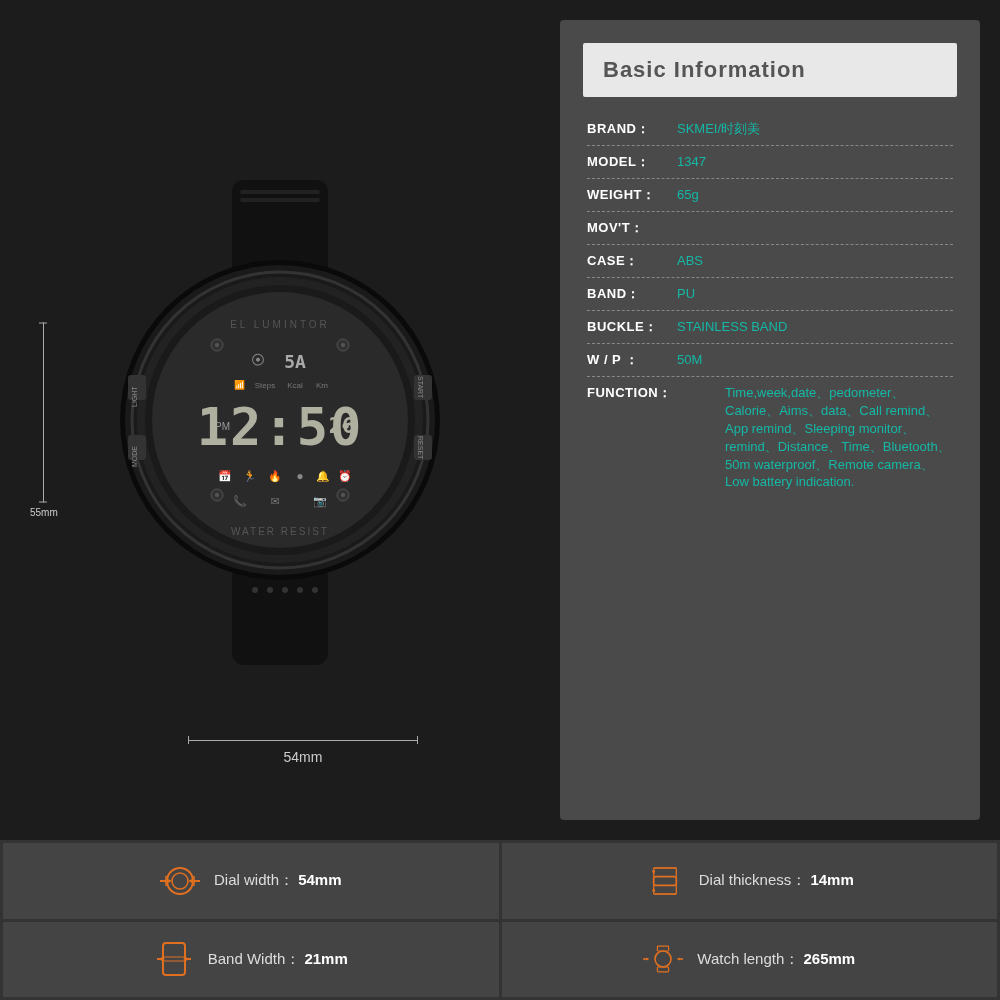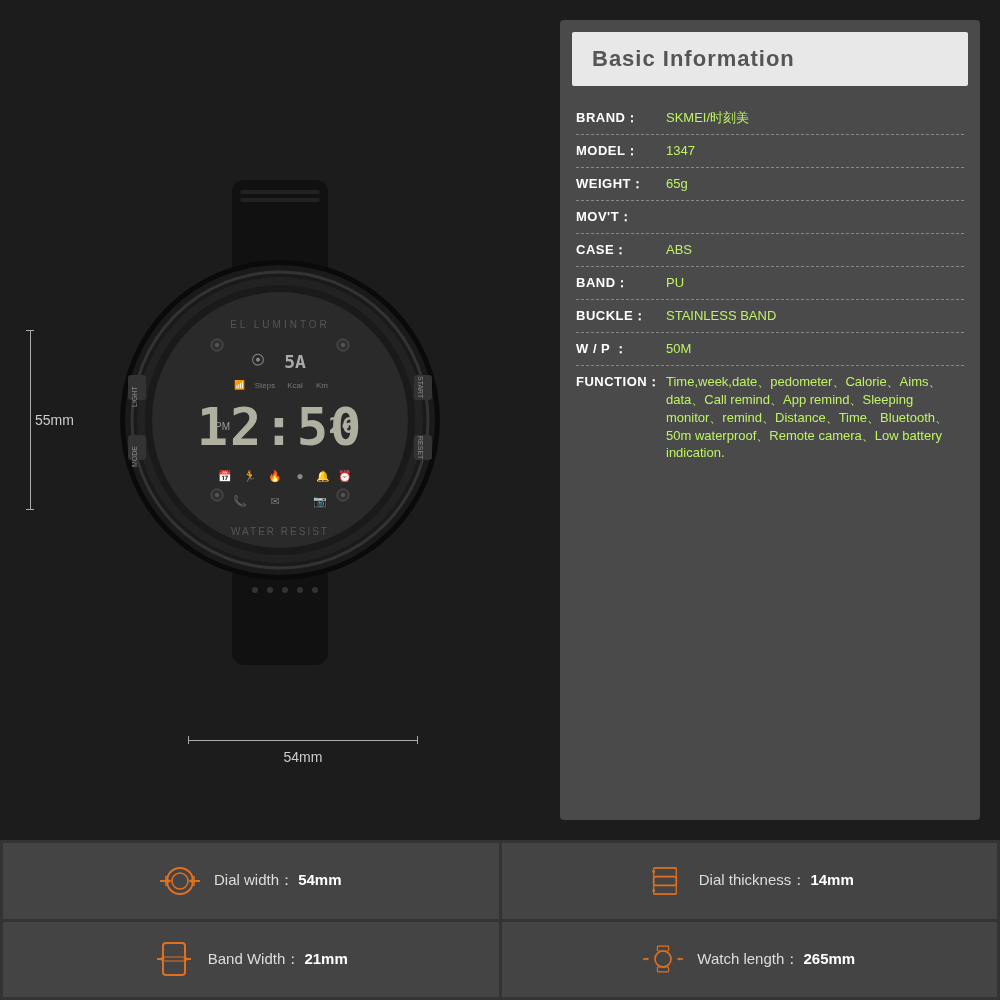--- a/index.html
+++ b/index.html
@@ -31,22 +31,23 @@
       align-items: center;
       justify-content: center;
     }
     
     .dim-label-left {
       position: absolute;
       left: 10px;
       top: 50%;
       transform: translateY(-50%);
       color: #ccc;
-      font-size: 14px;
-      display: flex;
+      font-size: 10px;
+      display: flex;
+      flex-direction: column;
       align-items: center;
       gap: 4px;
     }
     .dim-line-v {
       width: 1px;
       height: 180px;
       background: #aaa;
       position: relative;
     }
     .dim-line-v::before, .dim-line-v::after {
@@ -85,21 +86,21 @@
       display: flex;
       align-items: center;
       justify-content: center;
     }
 
     
     .info-panel {
       flex: 1;
       background: #4a4a4a;
       border-radius: 4px;
-      padding: 0;
+      padding: 11px;
       display: flex;
       flex-direction: column;
       overflow: hidden;
     }
     .info-title-bar {
       background: #e8e8e8;
       padding: 14px 20px;
       margin: 12px;
       border-radius: 2px;
     }
@@ -115,31 +116,32 @@
     }
     .info-row {
       display: flex;
       align-items: baseline;
       padding: 7px 0;
       border-bottom: 1px dashed #888;
     }
     .info-row:last-child {
       border-bottom: none;
       align-items: flex-start;
+      gap: 48px;
     }
     .info-key {
       font-weight: bold;
       color: #ffffff;
       font-size: 13px;
       min-width: 90px;
       flex-shrink: 0;
       letter-spacing: 0.5px;
     }
     .info-val {
-      color: #bef264;
+      color: #14b8a6;
       font-size: 13px;
       flex: 1;
     }
 
     
     .bottom-bar {
       height: 160px;
       background: #333;
       display: grid;
       grid-template-columns: 1fr 1fr;

